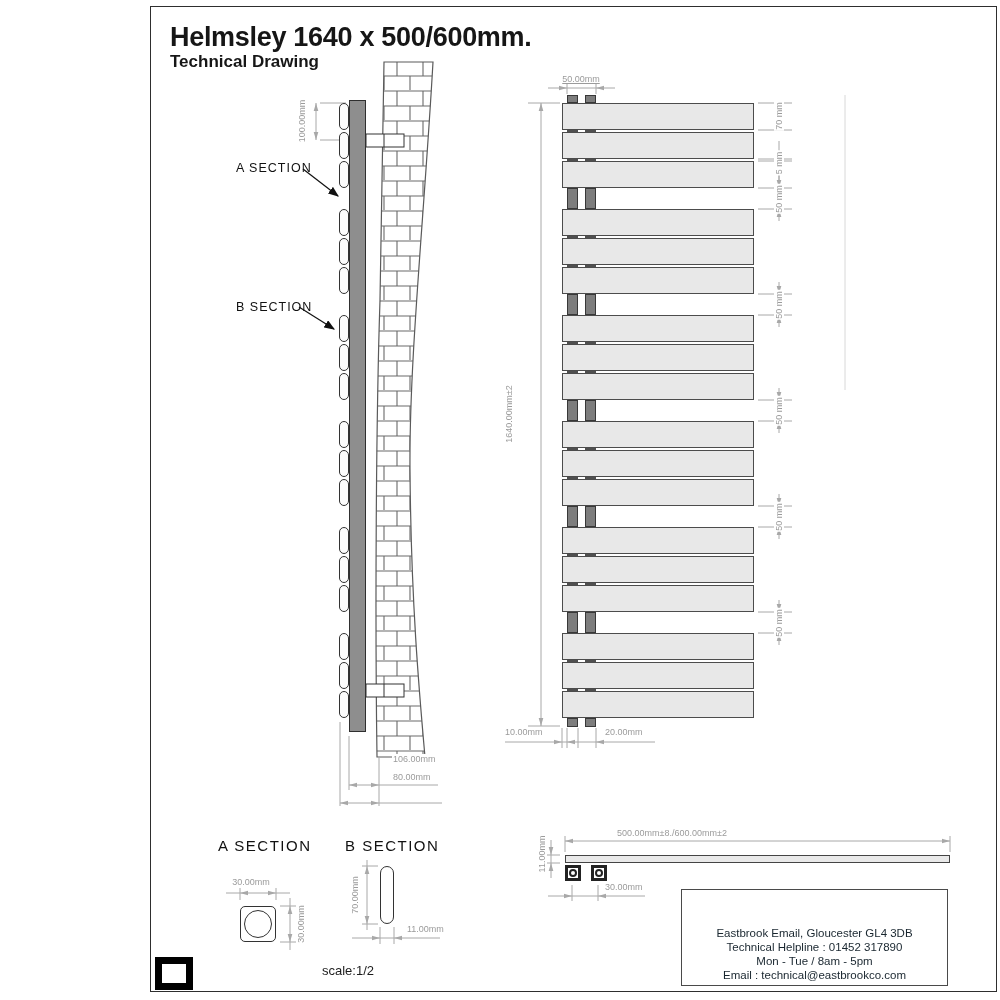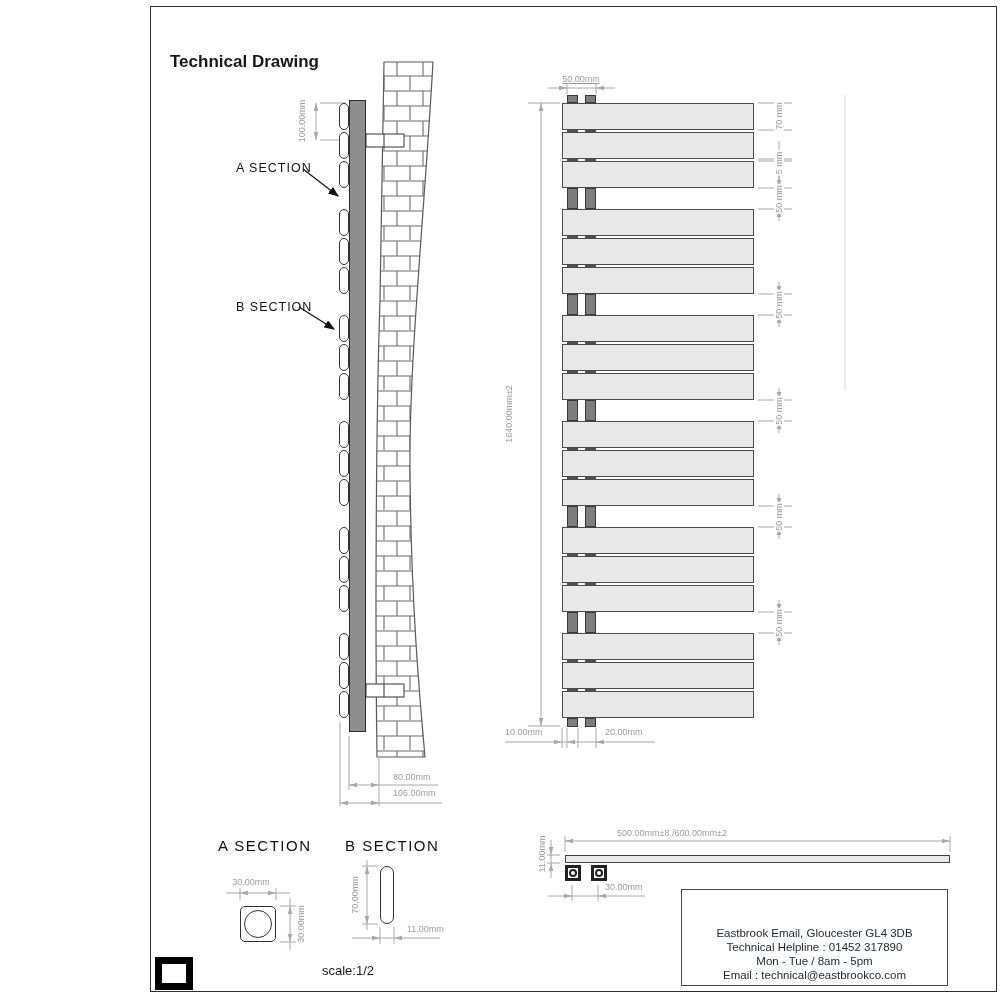--- a/index.html
+++ b/index.html
@@ -50,20 +50,21 @@
   #brand .info div{font-size:11.5px;color:#19262f;line-height:13px;}
   svg{position:absolute;left:0;top:0;}
 </style>
 </head>
 <body>
 
 <div id="sheet">
 
   <div class="frame" style="left:150px;top:6px;width:845px;height:984px;"></div>
 
+  <div id="title">Helmsley 1640 x 500/600mm.</div>
   <div id="subtitle">Technical Drawing</div>
 
   <svg id="lines" width="1000" height="1000" viewBox="0 0 1000 1000">
     <defs>
       <pattern id="brickpat" patternUnits="userSpaceOnUse" width="26" height="30">
         <rect width="26" height="30" fill="#fff"></rect>
         <path d="M0 1 H26 M0 16 H26 M7 1 V16 M20 16 V30" stroke="#6a6a6a" stroke-width="1.1" fill="none"></path>
       </pattern>
       <marker id="ah" markerWidth="9" markerHeight="7" refX="8" refY="3.5" orient="auto">
         <path d="M0,0 L9,3.5 L0,7 Z" fill="#111"></path>
@@ -201,21 +202,21 @@
   <div class="sec-label" style="left:236px;top:300px;">B SECTION</div>
 
   <div class="dim rot" style="left:302px;top:121px;">100.00mm</div>
   <div class="dim ctr" style="left:581px;top:79px;text-decoration:underline;">50.00mm</div>
   <div class="dim rot" style="left:509px;top:414px;">1640.00mm±2</div>
   <div class="dim rot" style="left:779px;top:116px;">70 mm</div>
   <div class="dim rot" style="left:779px;top:163px;">5 mm</div>
   <div class="dim lft" style="left:504px;top:732px;">10.00mm</div>
   <div class="dim lft" style="left:604px;top:732px;">20.00mm</div>
   <div class="dim lft" style="left:392px;top:777px;">80.00mm</div>
-  <div class="dim lft" style="left:392px;top:793px;">106.00mm</div>
+  <div class="dim lft" style="left:392px;top:759px;">106.00mm</div>
   <div class="dim ctr" style="left:672px;top:833px;">500.00mm±8./600.00mm±2</div>
   <div class="dim rot" style="left:542px;top:854px;">11.00mm</div>
   <div class="dim lft" style="left:604px;top:887px;">30.00mm</div>
 
   <div class="tv-bar"></div>
   <div class="tv-sq" style="left:565px;">
     <div class="circ"></div>
   </div>
   <div class="tv-sq" style="left:591px;">
     <div class="circ"></div>

